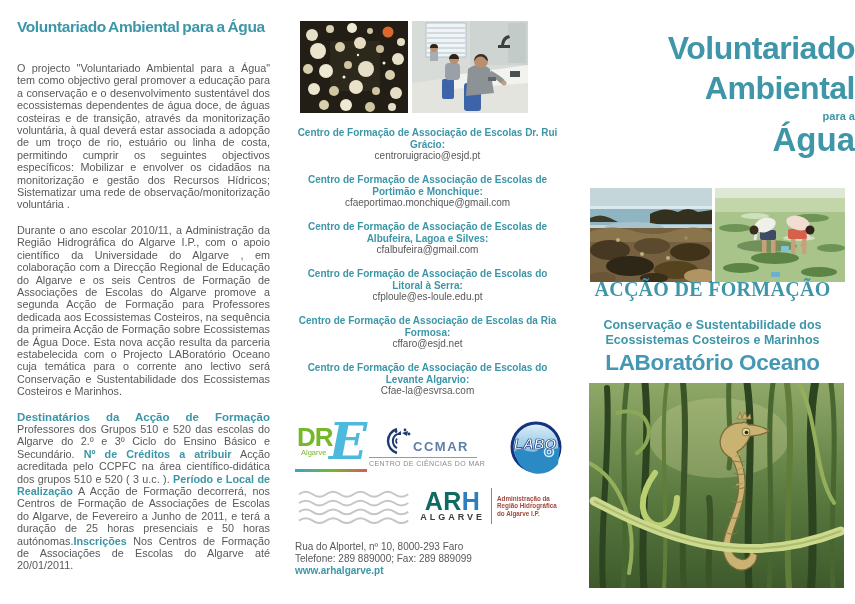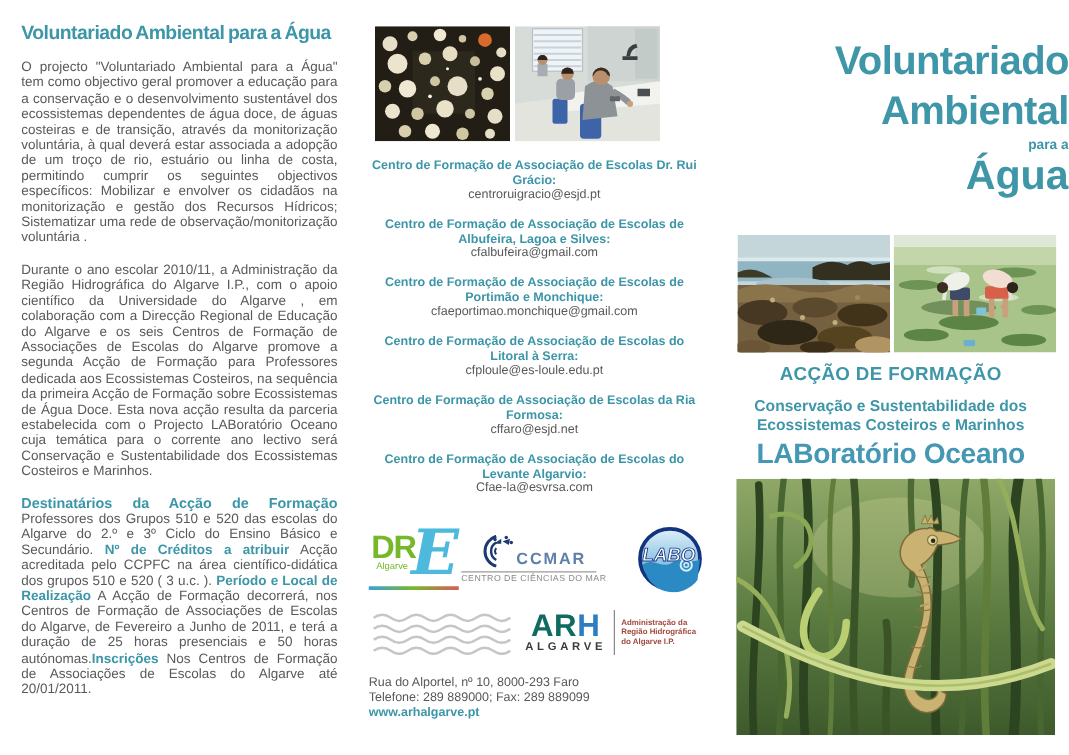--- a/index.html
+++ b/index.html
@@ -1,20 +1,20 @@
 <!DOCTYPE html>
 <html><head>
 <meta charset="utf-8">
 <style>
   html,body{margin:0;padding:0;background:#ffffff;}
   .page{position:relative;width:855px;height:604px;background:#ffffff;overflow:hidden;
         font-family:"Liberation Sans", sans-serif;color:#58595b;}
   
   .left-panel{position:absolute;left:17px;top:18px;width:253px;}
-  .left-title{color:#3c96a8;font-weight:bold;font-size:15.5px;letter-spacing:-0.4px;word-spacing:-1px;margin:0 0 12px 0;}
+  .left-title{color:#3c96a8;font-weight:bold;font-size:15.5px;letter-spacing:-0.4px;word-spacing:-1px;margin:0 0 26px 0;}
   .body-par{font-size:10.8px;line-height:12.4px;text-align:justify;margin:0 0 13px 0;}
   .teal{color:#3c96a8;font-weight:bold;}
   .spread-head{display:block;text-align:justify;text-align-last:justify;color:#3c96a8;font-weight:bold;font-size:11.5px;margin-top:12px;}
   
   .mid-panel{position:absolute;left:285px;top:0;width:285px;height:604px;}
   .mid-photos{position:absolute;left:15px;top:21px;display:flex;gap:4px;}
   .mid-photos svg{display:block;}
   .contacts{position:absolute;left:10px;top:127px;width:265px;text-align:center;}
   .contact{margin-bottom:12px;}
   .contact-name{color:#3c96a8;font-weight:bold;font-size:10px;line-height:11.5px;}
@@ -41,21 +41,21 @@
   .arh-sub{width:62px;font-size:6.3px;line-height:7.4px;color:#a0483c;font-weight:bold;}
   .address{position:absolute;left:10px;top:541px;width:265px;text-align:left;font-size:10px;line-height:12px;color:#58585a;}
   .website{color:#3c96a8;font-weight:bold;}
   
   .right-panel{position:absolute;left:570px;top:0;width:285px;height:604px;}
   .big-title{position:absolute;left:0;top:28px;width:285px;text-align:right;color:#3e96a8;font-weight:bold;}
   .big-line{font-size:32px;line-height:40px;letter-spacing:-0.5px;}
   .small-line{font-size:11px;line-height:12px;margin-top:2px;}
   .big-line3{font-size:33px;line-height:36px;}
   .right-photos{position:absolute;left:20px;top:188px;display:flex;gap:3px;}
-  .action-title{position:absolute;left:0;top:291px;width:285px;text-align:center;color:#3e96a8;font-weight:bold;font-size:15px;letter-spacing:0.3px;}
+  .action-title{position:absolute;left:0;top:278px;width:285px;text-align:center;color:#3e96a8;font-weight:bold;font-size:20px;letter-spacing:0.3px;font-family:Liberation Serif, serif;}
   .action-sub{position:absolute;left:0;top:318px;width:285px;text-align:center;color:#3e96a8;font-weight:bold;font-size:12.5px;line-height:15px;}
   .lab-title{position:absolute;left:0;top:350px;width:285px;text-align:center;color:#4498b4;font-weight:bold;font-size:22.5px;letter-spacing:-0.3px;}
   .seahorse-wrap{position:absolute;left:19px;top:383px;}
 </style>
 </head>
 <body>
 
 <div class="page">
 
   <div class="left-panel">
@@ -138,26 +138,26 @@
         <rect x="76" y="56" width="8" height="4" fill="#60656a"></rect>
       </svg>
     </div>
 
     <div class="contacts">
       <div class="contact">
         <div class="contact-name">Centro de Formação de Associação de Escolas Dr. Rui Grácio:</div>
         <div class="contact-email">centroruigracio@esjd.pt</div>
       </div>
       <div class="contact">
+        <div class="contact-name">Centro de Formação de Associação de Escolas de Portimão e Monchique:</div>
+        <div class="contact-email">cfaeportimao.monchique@gmail.com</div>
+      </div>
+      <div class="contact">
         <div class="contact-name">Centro de Formação de Associação de Escolas de Albufeira, Lagoa e Silves:</div>
         <div class="contact-email">cfalbufeira@gmail.com</div>
-      </div>
-      <div class="contact">
-        <div class="contact-name">Centro de Formação de Associação de Escolas de Portimão e Monchique:</div>
-        <div class="contact-email">cfaeportimao.monchique@gmail.com</div>
       </div>
       <div class="contact">
         <div class="contact-name">Centro de Formação de Associação de Escolas do Litoral à Serra:</div>
         <div class="contact-email">cfploule@es-loule.edu.pt</div>
       </div>
       <div class="contact">
         <div class="contact-name">Centro de Formação de Associação de Escolas da Ria Formosa:</div>
         <div class="contact-email">cffaro@esjd.net</div>
       </div>
       <div class="contact">

